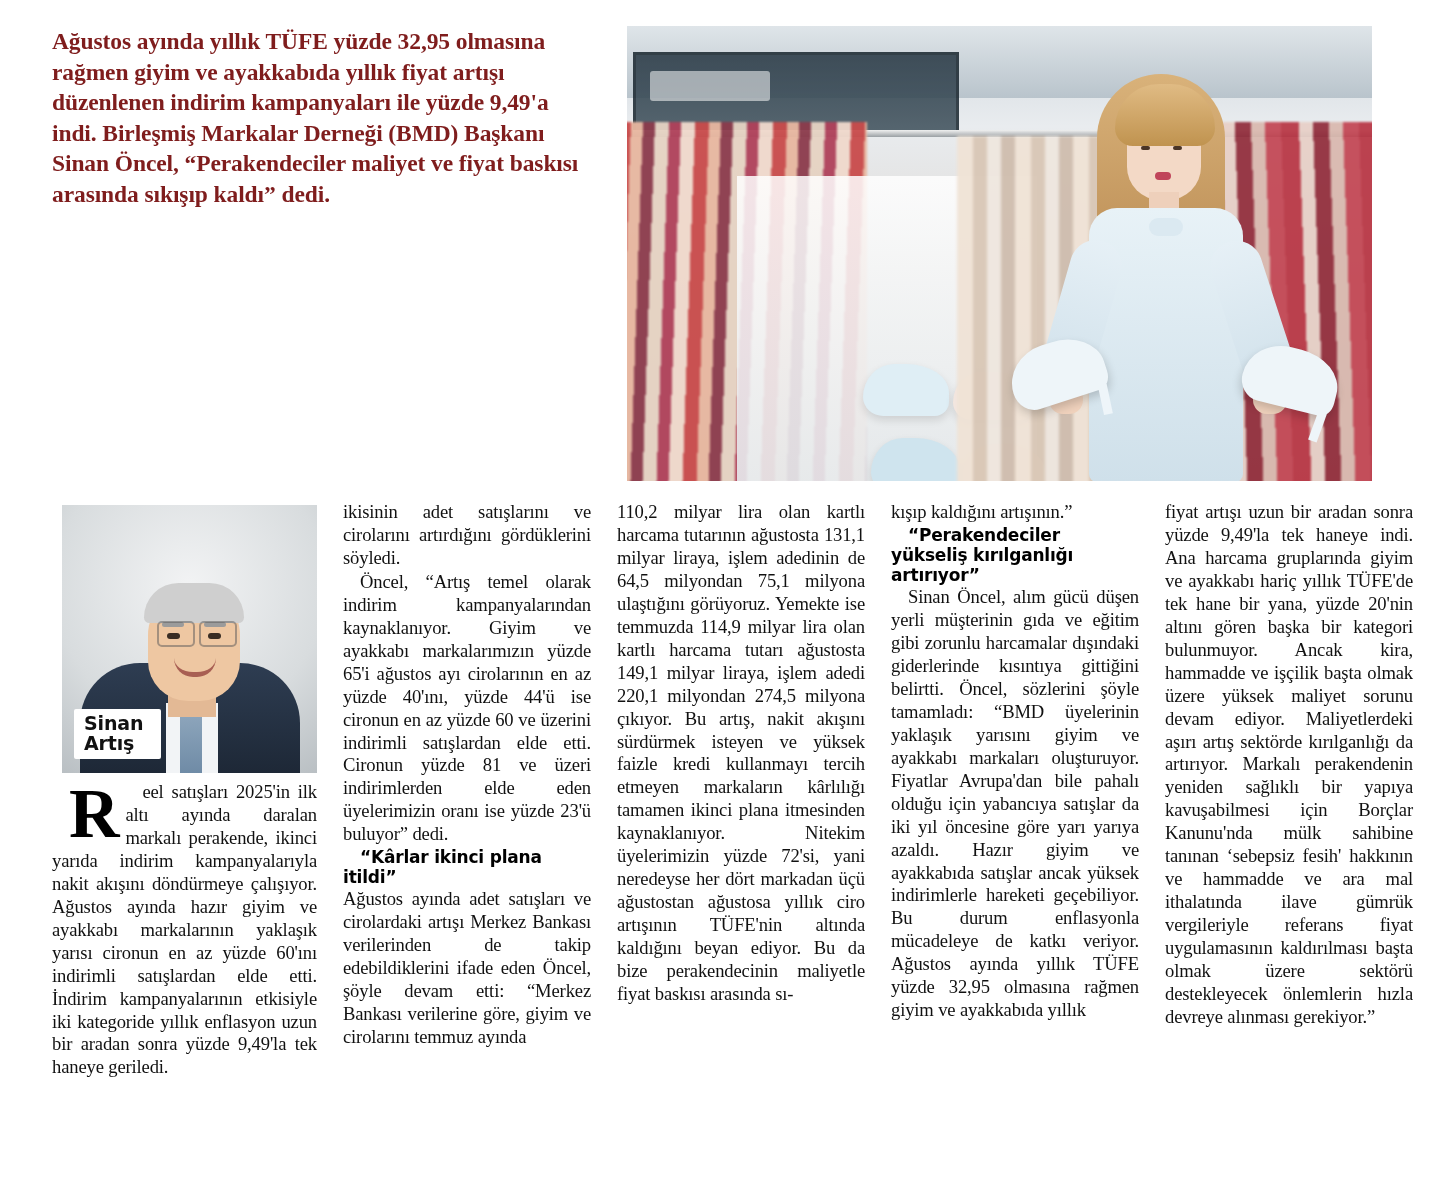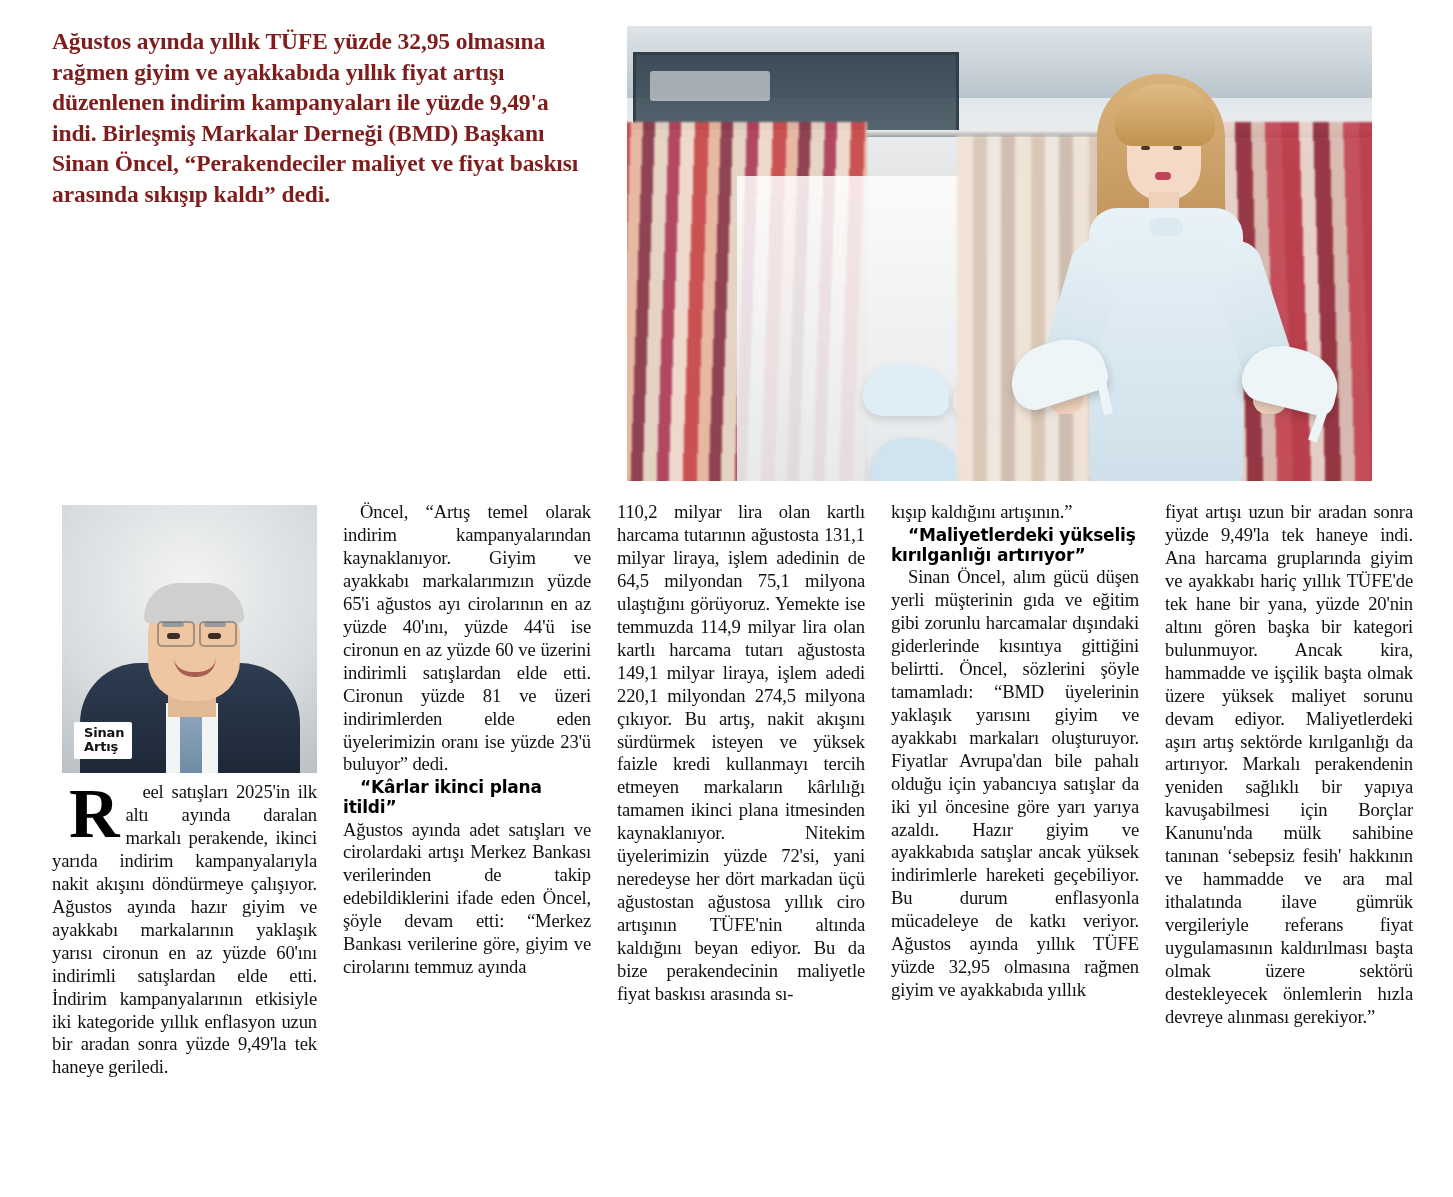--- a/index.html
+++ b/index.html
@@ -291,24 +291,24 @@
   .portrait .glasses-l, .portrait .glasses-r {
     position:absolute; width: 34px; height: 22px; border: 2px solid rgba(90,90,90,.5); border-radius: 5px;
   }
   .portrait .glasses-l { left: 95px; bottom: 126px; }
   .portrait .glasses-r { left: 137px; bottom: 126px; }
   .name-tag {
     position: absolute;
     left: 12px;
     bottom: 14px;
     background: #ffffff;
-    padding: 4px 8px 5px 10px;
+    padding: 4px 18px 5px 10px;
     font-family: "DejaVu Sans", sans-serif;
     font-weight: bold;
-    font-size: 13px;
+    font-size: 19px;
     line-height: 1.08;
     color: #111;
     border-radius: 2px;
   }
 </style>
 </head>
 <body>
 
 <div class="page">
 
@@ -376,32 +376,33 @@
         <div class="name-tag">
           <div>Sinan</div>
           <div>Artış</div>
         </div>
       </div>
       <p class="dropcap-para">Reel satışları 2025'in ilk altı ayında daralan markalı perakende, ikinci yarıda indirim kampanyalarıyla nakit akışını döndürmeye çalışıyor. Ağustos ayında hazır giyim ve ayakkabı markalarının yaklaşık yarısı cironun en az yüzde 60'ını indirimli satışlardan elde etti. İndirim kampanyalarının etkisiyle iki kategoride yıllık enflasyon uzun bir aradan sonra yüzde 9,49'la tek haneye geriledi.</p>
 
     </div>
 
     <div class="col">
+      <p class="noindent">ikisinin adet satışlarını ve cirolarını artırdığını gördüklerini söyledi.</p>
       <p>Öncel, “Artış temel olarak indirim kampanyalarından kaynaklanıyor. Giyim ve ayakkabı markalarımızın yüzde 65'i ağustos ayı cirolarının en az yüzde 40'ını, yüzde 44'ü ise cironun en az yüzde 60 ve üzerini indirimli satışlardan elde etti. Cironun yüzde 81 ve üzeri indirimlerden elde eden üyelerimizin oranı ise yüzde 23'ü buluyor” dedi.</p>
       <p class="subhead quoted">“Kârlar ikinci plana itildi”</p>
       <p class="noindent">Ağustos ayında adet satışları ve cirolardaki artışı Merkez Bankası verilerinden de takip edebildiklerini ifade eden Öncel, şöyle devam etti: “Merkez Bankası verilerine göre, giyim ve cirolarını temmuz ayında</p>
     </div>
 
     <div class="col">
       <p class="noindent">110,2 milyar lira olan kartlı harcama tutarının ağustosta 131,1 milyar liraya, işlem adedinin de 64,5 milyondan 75,1 milyona ulaştığını görüyoruz. Yemekte ise temmuzda 114,9 milyar lira olan kartlı harcama tutarı ağustosta 149,1 milyar liraya, işlem adedi 220,1 milyondan 274,5 milyona çıkıyor. Bu artış, nakit akışını sürdürmek isteyen ve yüksek faizle kredi kullanmayı tercih etmeyen markaların kârlılığı tamamen ikinci plana itmesinden kaynaklanıyor. Nitekim üyelerimizin yüzde 72'si, yani neredeyse her dört markadan üçü ağustostan ağustosa yıllık ciro artışının TÜFE'nin altında kaldığını beyan ediyor. Bu da bize perakendecinin maliyetle fiyat baskısı arasında sı-</p>
     </div>
 
     <div class="col">
       <p class="noindent">kışıp kaldığını artışının.”</p>
-      <p class="subhead quoted">“Maliyetlerdeki yükseliş kırılganlığı artırıyor”</p>
+      <p class="subhead quoted">“Perakendeciler yükseliş kırılganlığı artırıyor”</p>
       <p>Sinan Öncel, alım gücü düşen yerli müşterinin gıda ve eğitim gibi zorunlu harcamalar dışındaki giderlerinde kısıntıya gittiğini belirtti. Öncel, sözlerini şöyle tamamladı: “BMD üyelerinin yaklaşık yarısını giyim ve ayakkabı markaları oluşturuyor. Fiyatlar Avrupa'dan bile pahalı olduğu için yabancıya satışlar da iki yıl öncesine göre yarı yarıya azaldı. Hazır giyim ve ayakkabıda satışlar ancak yüksek indirimlerle hareketi geçebiliyor. Bu durum enflasyonla mücadeleye de katkı veriyor. Ağustos ayında yıllık TÜFE yüzde 32,95 olmasına rağmen giyim ve ayakkabıda yıllık</p>
     </div>
 
     <div class="col">
       <p class="noindent">fiyat artışı uzun bir aradan sonra yüzde 9,49'la tek haneye indi. Ana harcama gruplarında giyim ve ayakkabı hariç yıllık TÜFE'de tek hane bir yana, yüzde 20'nin altını gören başka bir kategori bulunmuyor. Ancak kira, hammadde ve işçilik başta olmak üzere yüksek maliyet sorunu devam ediyor. Maliyetlerdeki aşırı artış sektörde kırılganlığı da artırıyor. Markalı perakendenin yeniden sağlıklı bir yapıya kavuşabilmesi için Borçlar Kanunu'nda mülk sahibine tanınan ‘sebepsiz fesih' hakkının ve hammadde ve ara mal ithalatında ilave gümrük vergileriyle referans fiyat uygulamasının kaldırılması başta olmak üzere sektörü destekleyecek önlemlerin hızla devreye alınması gerekiyor.”</p>
     </div>
 
   </div>
 </div>
 

